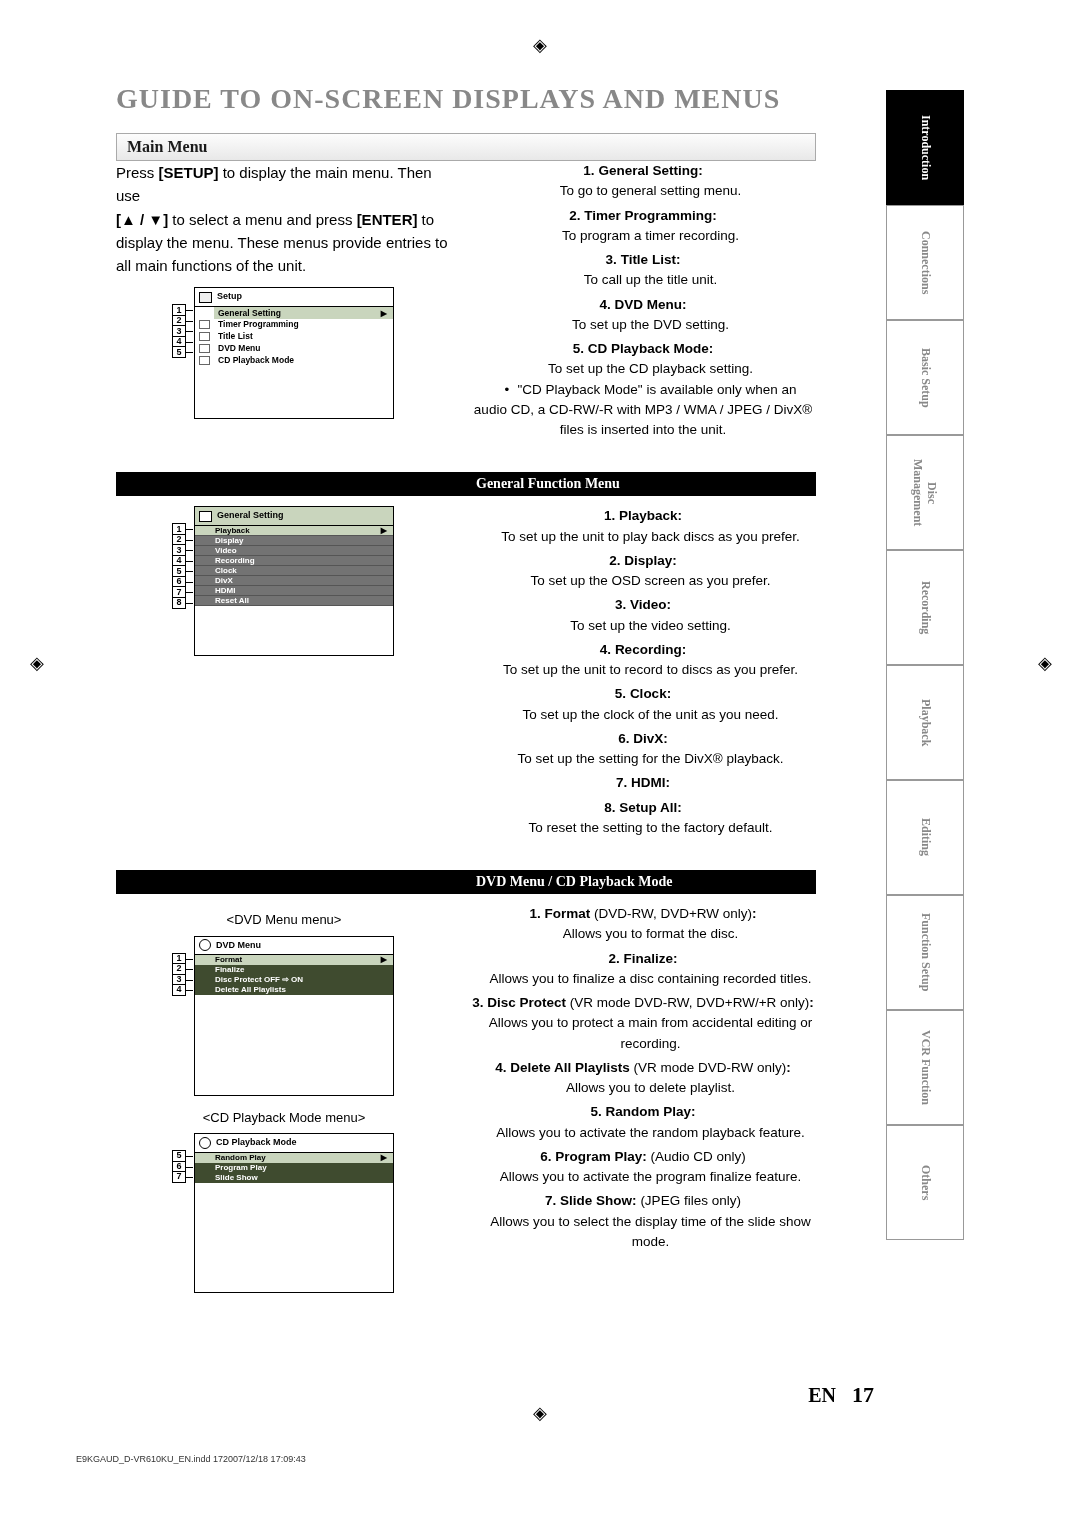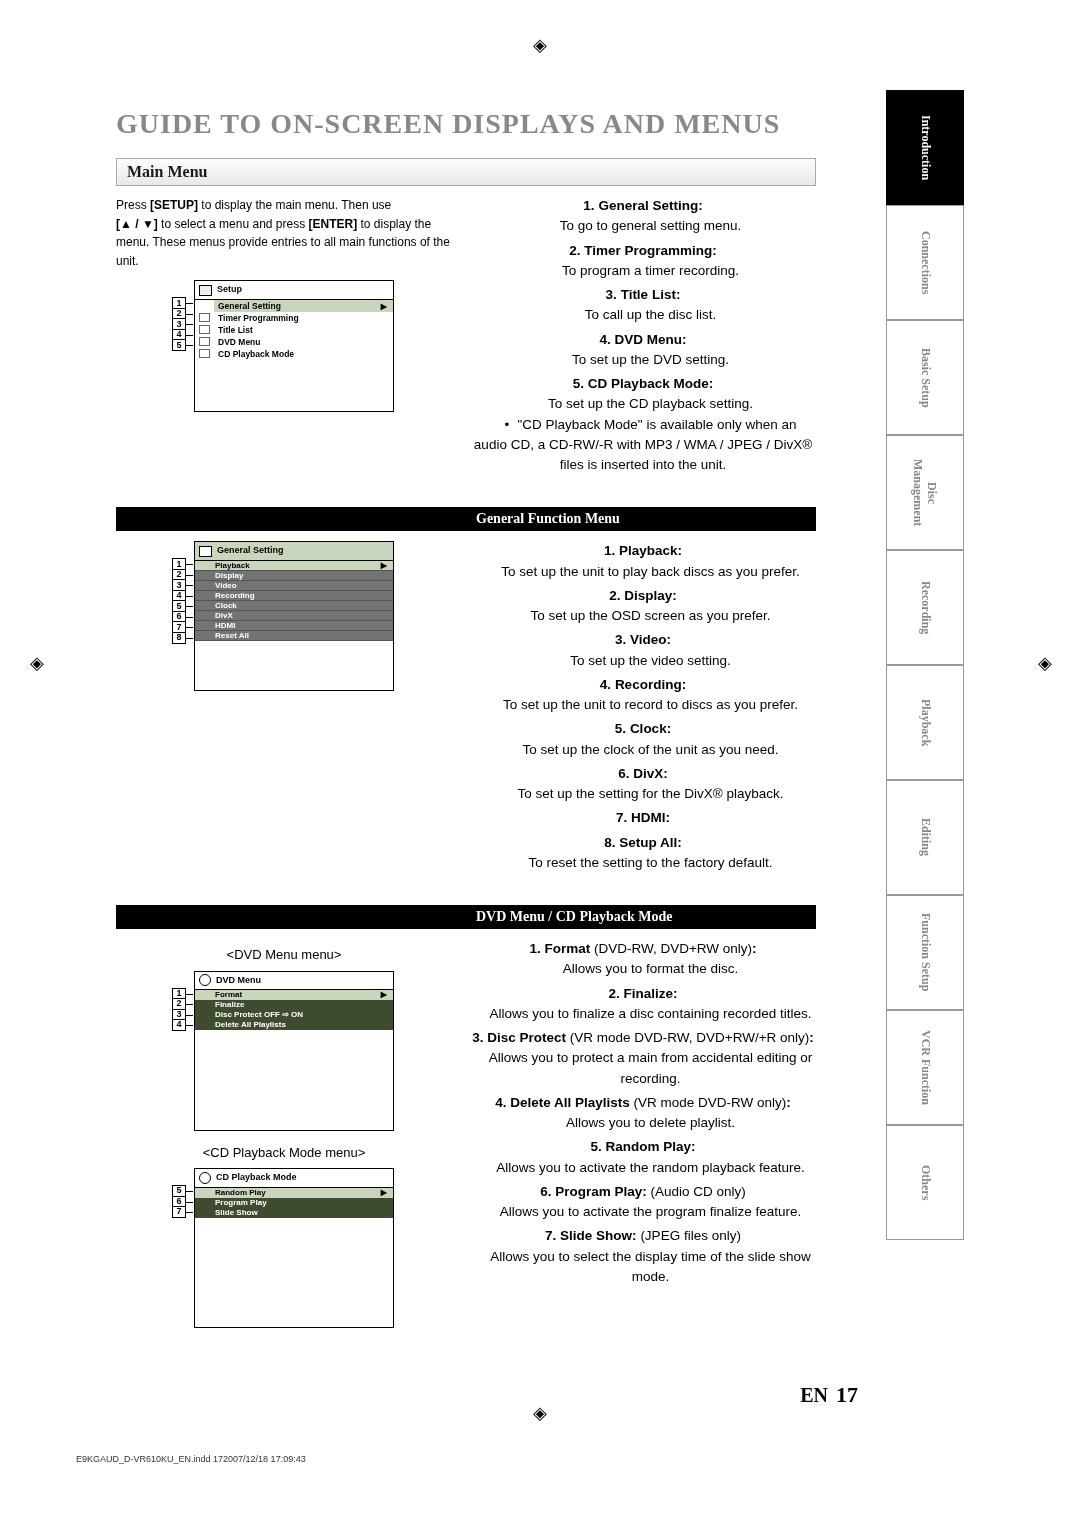--- a/index.html
+++ b/index.html
@@ -16,39 +16,38 @@
     width: 18px; height: 18px;
     display: flex; align-items: center; justify-content: center;
   }
   .registration-marks .rm::before {
     content: "◈";
     font-size: 18px; color: #000;
   }
   .content-area {
     position: absolute;
     left: 116px;
-    top: 108px;
+    top: 83px;
     width: 700px;
   }
   .page-title {
     font-size: 28px;
     font-weight: bold;
     color: #888;
     letter-spacing: 1px;
     margin-bottom: 18px;
     font-family: Georgia, 'Times New Roman', serif;
   }
   .section-header {
     background: linear-gradient(#fdfdfd, #e8e8e8);
     border: 1px solid #aaa;
     padding: 4px 10px;
     font-weight: bold;
     font-size: 16px;
     color: #1a1a1a;
-    margin-bottom: 10px;
     font-family: Georgia, 'Times New Roman', serif;
   }
   .sub-header-full {
     background: #000;
     color: #fff;
     font-weight: bold;
     font-size: 14px;
     padding: 4px 10px;
     margin: 28px 0 10px 0;
     width: 100%;
@@ -64,21 +63,21 @@
     width: 336px;
     font-size: 13.5px;
     line-height: 1.5;
   }
   .col-right {
     width: 342px;
     font-size: 13.5px;
     line-height: 1.5;
     text-align: center;
   }
-  .intro-text { font-size: 12px; line-height: 1.55; }
+  .intro-text { font-size: 15px; line-height: 1.55; }
   .kbd { font-weight: bold; }
   .item { margin-bottom: 4px; }
   .item .num { font-weight: bold; }
   .item .label { font-weight: bold; }
   .item .desc { display: block; padding-left: 15px; }
   .bullet-sub { padding-left: 28px; position: relative; }
   .bullet-sub::before { content: "•"; position: absolute; left: 15px; }
 
   .menu-caption {
     text-align: center;
@@ -258,26 +257,26 @@
     background: #000;
     color: #fff;
     border-color: #000;
   }
   .tab.two-line { line-height: 1.2; }
 
   
   .page-footer {
     position: absolute;
     bottom: 120px;
-    left: 112px;
+    left: 128px;
     width: 746px;
     display: flex;
     justify-content: flex-end;
     align-items: baseline;
-    gap: 8px;
+    gap: 16px;
   }
   .pf-lang {
     font-size: 20px;
     font-weight: bold;
     font-family: Georgia, 'Times New Roman', serif;
   }
   .pf-num { font-size: 22px; font-weight: bold; font-family: Georgia, serif; }
 
   .meta-footer {
     position: absolute;
@@ -347,21 +346,21 @@
               <span class="micon"></span>
               <span class="mtext">CD Playback Mode</span>
             </div>
         </div>
       </div>
     </div>
 
     <div class="col-right">
       <div class="item"><span class="num">1.</span> <span class="label">General Setting:</span><span class="desc">To go to general setting menu.</span></div>
       <div class="item"><span class="num">2.</span> <span class="label">Timer Programming:</span><span class="desc">To program a timer recording.</span></div>
-      <div class="item"><span class="num">3.</span> <span class="label">Title List:</span><span class="desc">To call up the disc list.</span></div>
+      <div class="item"><span class="num">3.</span> <span class="label">Title List:</span><span class="desc">To call up the title unit.</span></div>
       <div class="item"><span class="num">4.</span> <span class="label">DVD Menu:</span><span class="desc">To set up the DVD setting.</span></div>
       <div class="item"><span class="num">5.</span> <span class="label">CD Playback Mode:</span><span class="desc">To set up the CD playback setting.</span><span class="bullet-sub">"CD Playback Mode" is available only when an audio CD, a CD-RW/-R with MP3 / WMA / JPEG / DivX® files is inserted into the unit.</span></div>
     </div>
   </div>
 
   <div class="sub-header-full"><span class="label">General Function Menu</span></div>
 
   <div class="row">
     <div class="col-left">
       <div class="menu-shot-gs">

